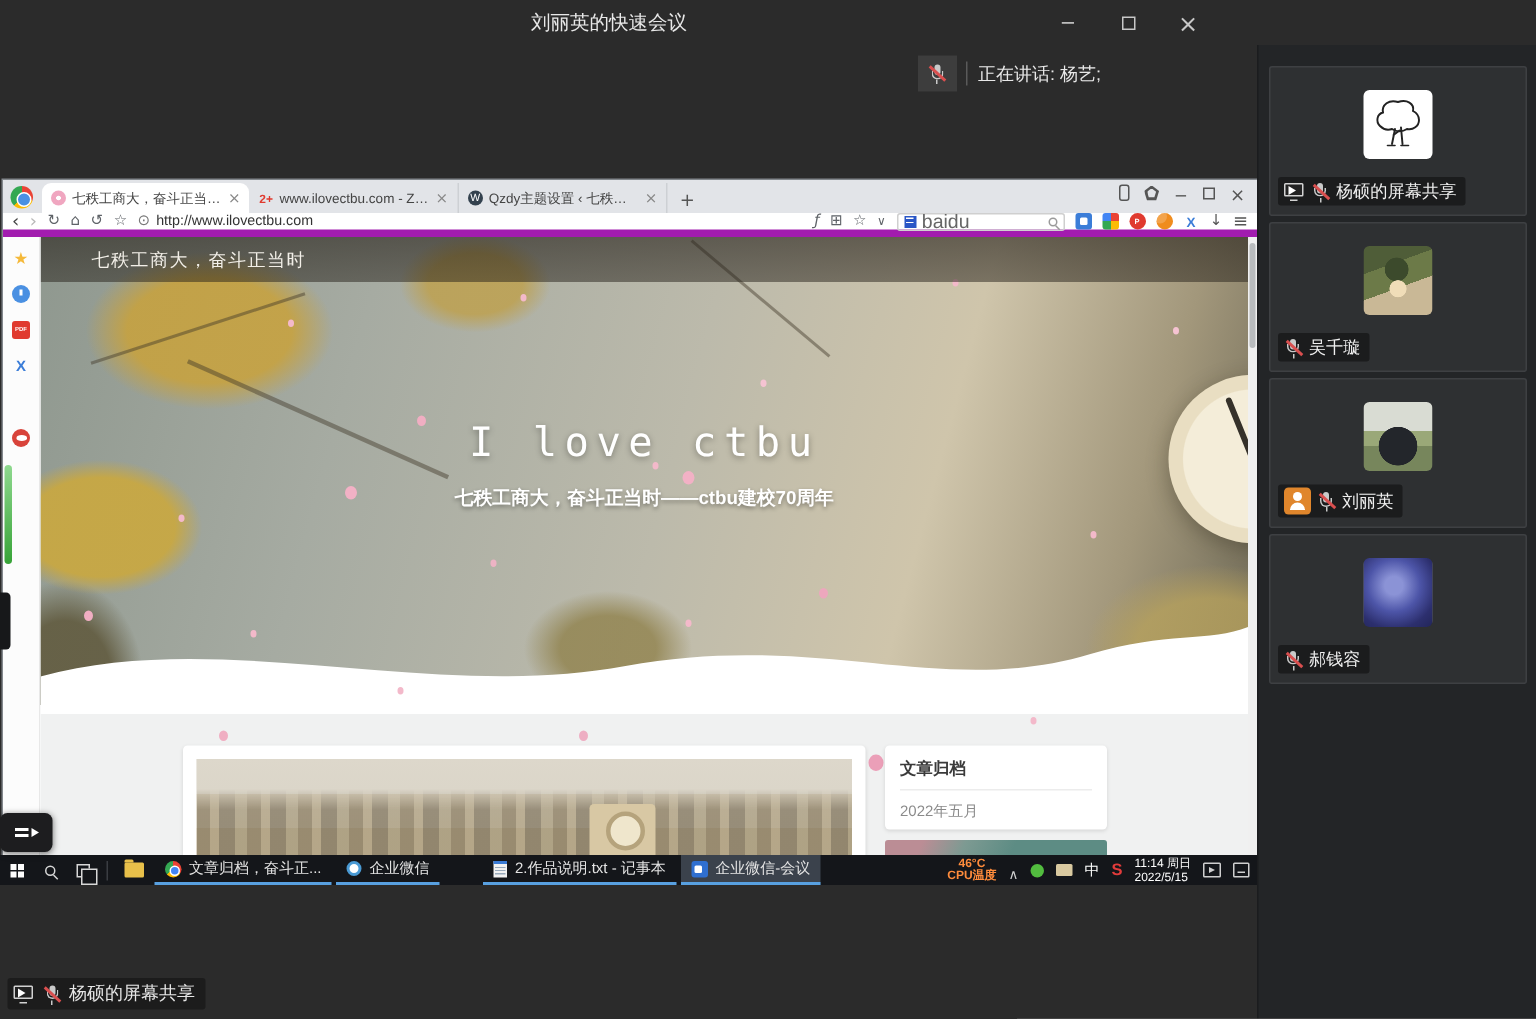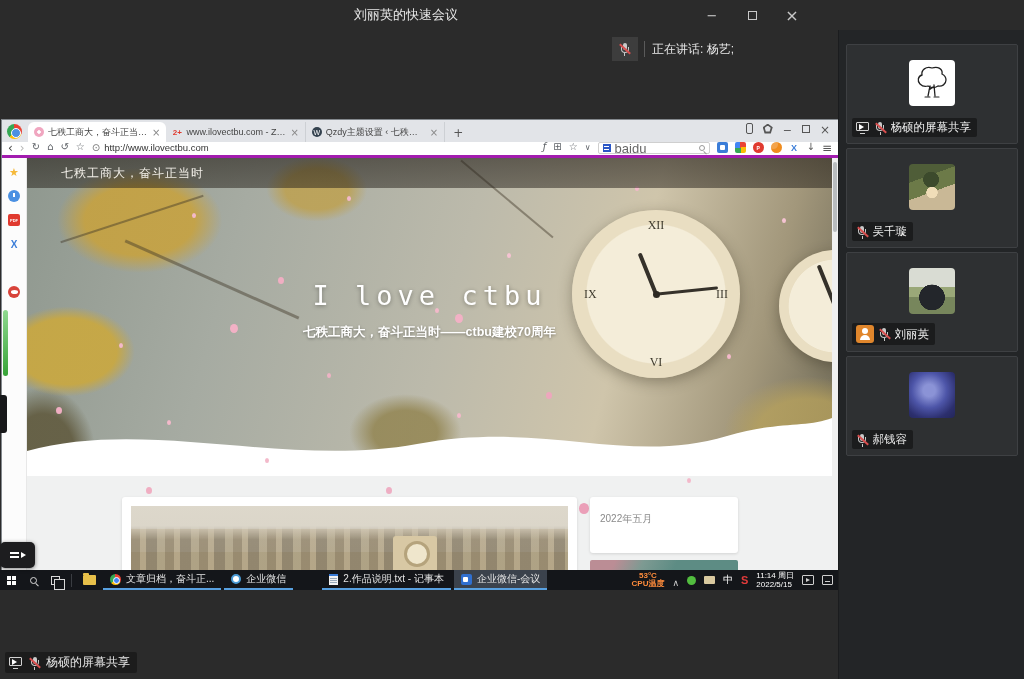--- a/index.html
+++ b/index.html
@@ -59,21 +59,21 @@
   .fav-wp::before{content:"W";font-size:7px}
   .newtab{width:18px;height:18px;display:flex;align-items:center;justify-content:center;color:#555;font-size:12px;margin-left:4px}
   .strip-right{margin-left:auto;display:flex;align-items:center;gap:10px;padding:0 8px 4px 0;color:#555}
   .ic-phone{width:7px;height:11px;border:1px solid #555;border-radius:2px}
   .ic-pent{width:10px;height:10px;background:#555;clip-path:polygon(50% 0,100% 38%,81% 100%,19% 100%,0 38%);position:relative}
   .ic-pent::after{content:"";position:absolute;left:2px;top:2px;width:6px;height:6px;background:#e2e4e8;clip-path:polygon(50% 0,100% 38%,81% 100%,19% 100%,0 38%)}
   .ic-bmin::before{content:"−";font-size:11px}
   .ic-bmax{width:8px;height:8px;border:1px solid #555}
   .ic-bclose::before{content:"×";font-size:12px}
 
-  .navbar{position:absolute;left:0;top:22px;width:100%;height:16px;background:#fff;border-bottom:3px solid #a21caf;display:flex;align-items:flex-start;font-size:10px;color:#5f6368;padding:0 6px;gap:7px}
+  .navbar{position:absolute;left:0;top:22px;width:100%;height:16px;background:#fff;border-bottom:5px solid #a21caf;display:flex;align-items:center;font-size:10px;color:#5f6368;padding:0 6px;gap:7px}
   .nb{flex:0 0 auto;line-height:1}
   .g-back::before{content:"‹";font-size:12px;color:#444}
   .g-fwd::before{content:"›";font-size:12px;color:#b8b8b8}
   .g-reload::before{content:"↻"}
   .g-home::before{content:"⌂"}
   .g-hist::before{content:"↺"}
   .g-star::before{content:"☆"}
   .g-chev::before{content:"∨";font-size:8px}
   .g-f::before{content:"ƒ";font-style:italic}
   .g-grid2::before{content:"⊞"}
@@ -344,29 +344,20 @@
       <div class="page">
         <div class="hero">
           <span class="branch b1"></span>
             <span class="branch b2"></span>
             <span class="branch b3"></span>
 
           <div class="clockface clock2">
             <span class="hand hr"></span>
               <span class="cpin"></span>
           </div>
-          <div class="clockface clock1">
-            <span class="cnum cn-12">XII</span>
-            <span class="cnum cn-3">III</span>
-            <span class="cnum cn-6">VI</span>
-            <span class="cnum cn-9">IX</span>
-            <span class="hand hr"></span>
-              <span class="hand mn"></span>
-              <span class="cpin"></span>
-          </div>
 
           <div class="siteheader">
             <span class="brand">七秩工商大，奋斗正当时</span>
           </div>
 
           <div class="hero-title">I love ctbu</div>
           <div class="hero-sub">七秩工商大，奋斗正当时——ctbu建校70周年</div>
         </div>
 
         <svg class="wave" viewBox="0 0 805 70" preserveAspectRatio="none">
@@ -377,20 +368,21 @@
         <div class="section card card-article" style="left:95px;top:339px;width:455px;height:95px;padding:9px">
           <div class="skyline">
             <span class="haze"></span>
               <span class="bldg"></span>
             <span class="gate"></span>
             <span class="trees"></span>
           </div>
         </div>
 
         <div class="card card-archive" style="top:339px">
+          <div class="arch-title">文章归档</div>
           <div class="arch-month">2022年五月</div>
         </div>
         <div class="tealbox" style="top:402px"></div>
 
         <span class="petals"></span>
       </div>
 
       <div class="vscroll">
           <span class="thumb"></span>
         </div>
@@ -428,21 +420,21 @@
         <span class="notepad-ic"></span>
         <span class="lbl">2.作品说明.txt - 记事本</span>
       </div>
       <div class="tb-app active">
         <span class="meet-ic"></span>
         <span class="lbl">企业微信-会议</span>
       </div>
 
       <div class="tray">
         <span class="cpu">
-          <span>53°C</span><br><span>CPU温度</span>
+          <span>46°C</span><br><span>CPU温度</span>
         </span>
         <span class="tr-caret glyph"></span>
         <span class="tr-green"></span>
         <span class="tr-folder"></span>
         <span class="tr-ime">中</span>
         <span class="tr-sogou">S</span>
         <span class="clockblock">
           <span>11:14 周日</span><br><span>2022/5/15</span>
         </span>
         <span class="tr-media"></span>

